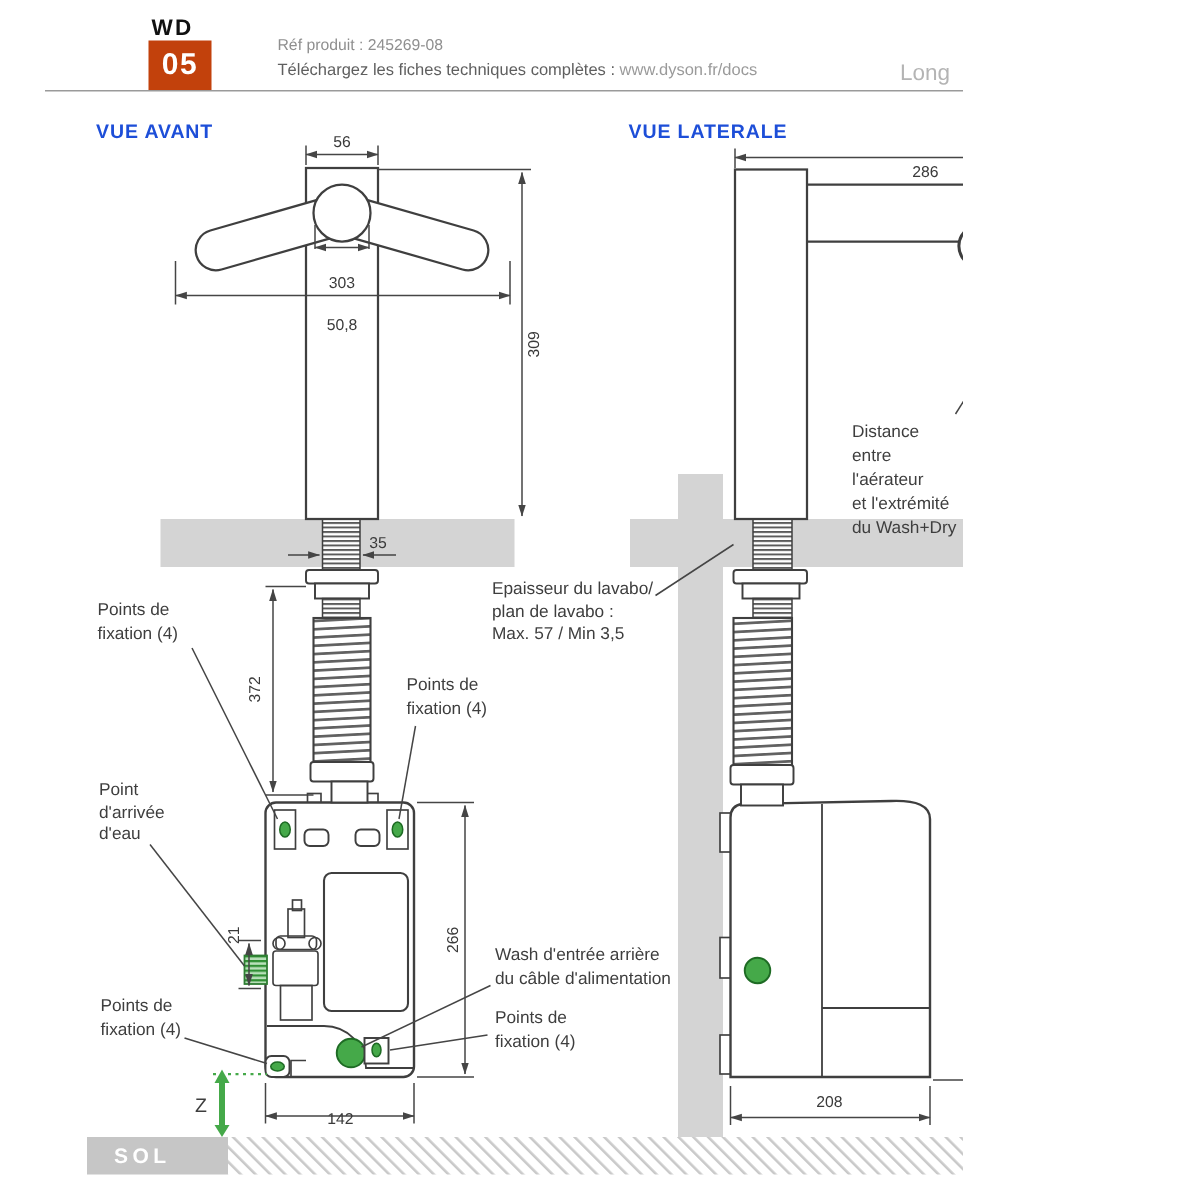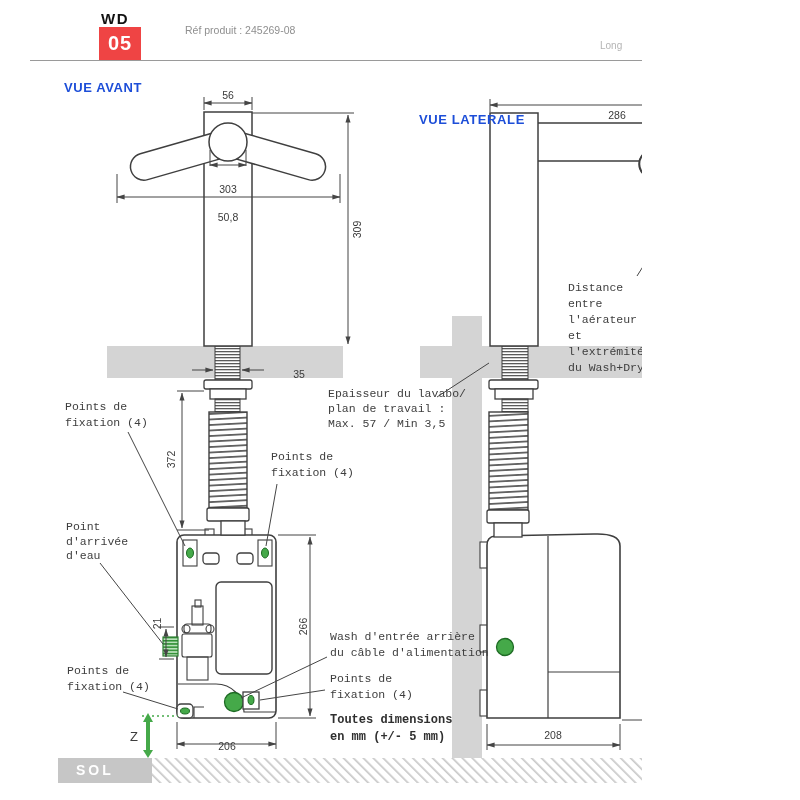--- a/index.html
+++ b/index.html
@@ -1,47 +1,48 @@
 <!DOCTYPE html>
 <html><head>
 <meta charset="utf-8">
 <style>
   html,body{margin:0;padding:0;background:#fff;}
   #page{position:relative;width:642px;height:800px;background:#fff;overflow:hidden;
         font-family:"Liberation Sans",sans-serif;color:#3c3c3c;}
   svg{position:absolute;left:0;top:0;}
   .dim{position:absolute;font-size:10.5px;line-height:13px;color:#3a3a3a;text-align:center;}
   .rot{transform:rotate(-90deg);}
-  .lbl{position:absolute;font-size:11.5px;line-height:16px;color:#3e3e3e;font-family:Liberation Mono, monospace;}
+  .lbl{position:absolute;font-size:11.5px;line-height:16px;color:#3e3e3e;}
   .lbl span{display:block;}
   .viewtitle{position:absolute;font-size:13px;font-weight:bold;letter-spacing:.6px;color:#1d4ed8;}
   #logo-top{position:absolute;left:101px;top:10px;font-size:15px;font-weight:bold;letter-spacing:1.5px;color:#111;}
-  #logo-box{position:absolute;left:99px;top:27px;width:42px;height:33px;background:#ef4444;
+  #logo-box{position:absolute;left:99px;top:27px;width:42px;height:33px;background:#c2410c;
             display:flex;align-items:center;justify-content:center;}
   #logo-box span{color:#fff;font-weight:bold;font-size:20px;letter-spacing:1px;}
   #hdr-ref{position:absolute;left:185px;top:24px;font-size:10.5px;color:#8f8f8f;}
   #hdr-dl{position:absolute;left:185px;top:41px;font-size:11px;color:#5f5f5f;}
   #hdr-dl .url{color:#9a9a9a;}
-  #hdr-long{position:absolute;left:600px;top:40px;font-size:10px;color:#b4b4b4;}
+  #hdr-long{position:absolute;left:600px;top:40px;font-size:15px;color:#b4b4b4;}
   #hdr-sep{position:absolute;left:30px;top:60px;width:698px;border-top:1.5px solid #9a9a9a;}
   #sol-text{position:absolute;left:76px;top:762px;font-size:14px;font-weight:bold;
             letter-spacing:3px;color:#ffffff;}
   #z-text{position:absolute;left:130px;top:729px;font-size:13px;color:#3e3e3e;}
   .bold{font-weight:bold;font-size:12px;line-height:17px;color:#2f2f2f;}
 </style>
 </head>
 <body>
 
 <div id="page">
 
   <div id="logo-top">WD</div>
   <div id="logo-box">
     <span>05</span>
   </div>
   <div id="hdr-ref">Réf produit : 245269-08</div>
+  <div id="hdr-dl"><span>Téléchargez les fiches techniques complètes : </span><span class="url">www.dyson.fr/docs</span></div>
   <div id="hdr-long">Long</div>
   <div id="hdr-sep"></div>
 
   <svg width="800" height="800" viewBox="0 0 800 800">
     <defs>
       <marker id="ah" viewBox="0 0 10 10" refX="9.5" refY="5" markerWidth="8" markerHeight="8" orient="auto-start-reverse">
         <path d="M0,1.8 L10,5 L0,8.2 z" fill="#454545"></path>
       </marker>
       <pattern id="thr" width="5" height="3" patternUnits="userSpaceOnUse">
         <rect width="5" height="3" fill="#fff"></rect>
@@ -205,31 +206,31 @@
 
     <g>
       <line x1="142" y1="716" x2="178" y2="716" stroke="#45a949" stroke-width="1.5" stroke-dasharray="2,3"></line>
       <path d="M148,713 L143,722 L153,722 Z" fill="#45a949"></path>
       <rect x="146" y="721" width="4" height="30" fill="#45a949"></rect>
       <path d="M148,758 L143,750 L153,750 Z" fill="#45a949"></path>
     </g>
   </svg>
 
   <div class="viewtitle" style="left:64px;top:80px;">VUE AVANT</div>
-  <div class="viewtitle" style="left:419px;top:80px;margin-top:32px;">VUE LATERALE</div>
+  <div class="viewtitle" style="left:419px;top:80px;">VUE LATERALE</div>
 
   <div class="dim" style="left:210px;top:89px;width:36px;">56</div>
   <div class="dim" style="left:206px;top:168px;width:44px;margin-top:43px;">50,8</div>
   <div class="dim" style="left:202px;top:183px;width:52px;">303</div>
   <div class="dim rot" style="left:318px;top:223px;width:78px;">309</div>
-  <div class="dim" style="left:239px;top:368px;width:26px;padding-left:47px;">35</div>
+  <div class="dim" style="left:239px;top:356px;width:26px;">35</div>
   <div class="dim rot" style="left:132px;top:453px;width:78px;">372</div>
   <div class="dim rot" style="left:264px;top:620px;width:78px;">266</div>
   <div class="dim rot" style="left:136px;top:617px;width:42px;">21</div>
-  <div class="dim" style="left:201px;top:740px;width:52px;">206</div>
+  <div class="dim" style="left:201px;top:740px;width:52px;">142</div>
   <div class="dim" style="left:592px;top:109px;width:50px;">286</div>
   <div class="dim" style="left:667px;top:174px;width:46px;">21,0</div>
   <div class="dim rot" style="left:628px;top:475px;width:180px;">Max 835,5 / Min 631,5</div>
   <div class="dim" style="left:527px;top:729px;width:52px;">208</div>
 
   <div class="lbl" style="left:65px;top:399px;">
     <span>Points de</span>
     <span>fixation (4)</span>
   </div>
   <div class="lbl" style="left:66px;top:520px;line-height:14.5px;">
@@ -240,35 +241,31 @@
   <div class="lbl" style="left:271px;top:449px;">
     <span>Points de</span>
     <span>fixation (4)</span>
   </div>
   <div class="lbl" style="left:67px;top:663px;">
     <span>Points de</span>
     <span>fixation (4)</span>
   </div>
   <div class="lbl" style="left:328px;top:386px;line-height:15px;">
     <span>Epaisseur du lavabo/</span>
-    <span>plan de travail :</span>
+    <span>plan de lavabo :</span>
     <span>Max. 57 / Min 3,5</span>
   </div>
   <div class="lbl" style="left:330px;top:629px;">
     <span>Wash d'entrée arrière</span>
     <span>du câble d'alimentation</span>
   </div>
   <div class="lbl" style="left:330px;top:671px;">
     <span>Points de</span>
     <span>fixation (4)</span>
   </div>
-  <div class="lbl bold" style="left:330px;top:712px;">
-    <span>Toutes dimensions</span>
-    <span>en mm (+/- 5 mm)</span>
-  </div>
   <div class="lbl" style="left:568px;top:280px;">
     <span>Distance entre l'aérateur</span>
     <span>et l'extrémité du Wash+Dry</span>
   </div>
 
   <div id="sol-text">SOL</div>
   <div id="z-text">Z</div>
 
 </div>
 

